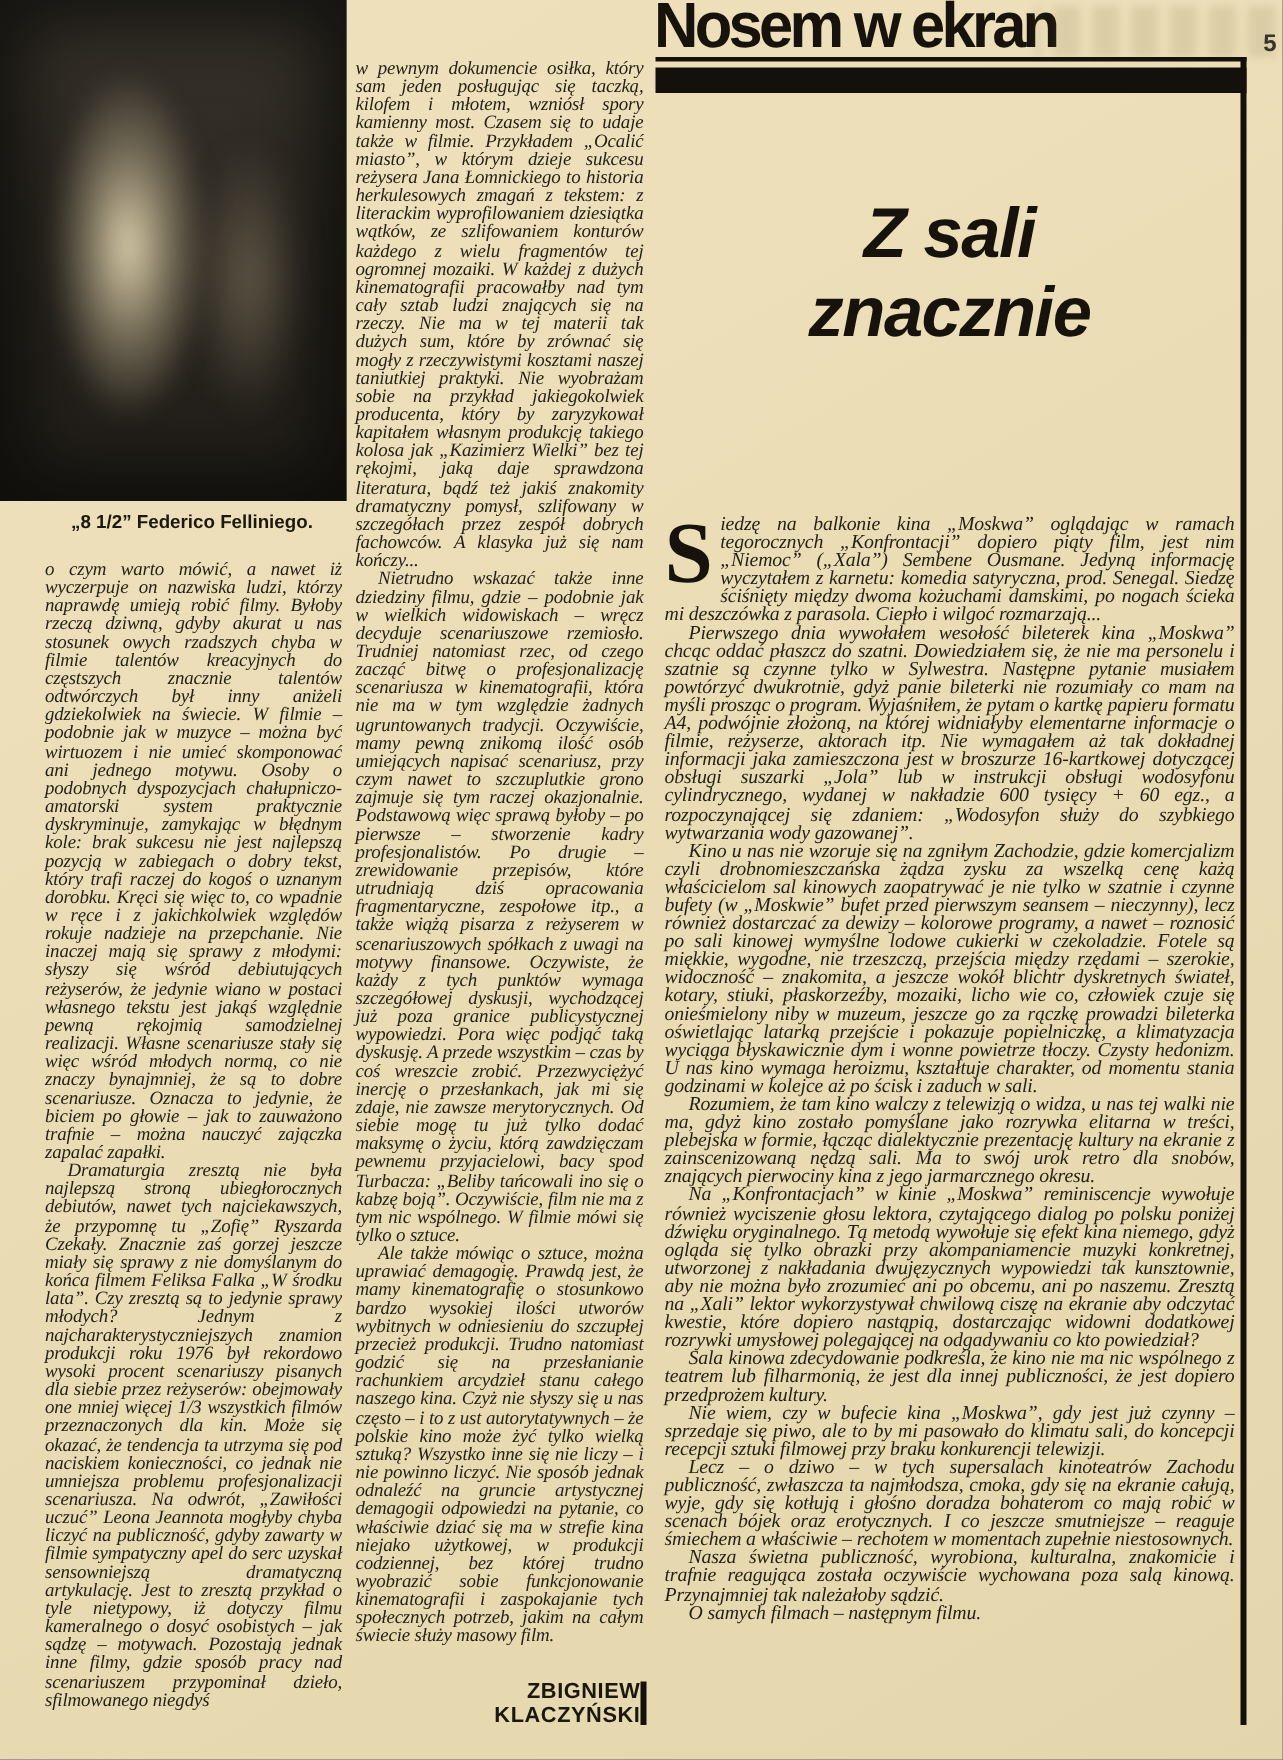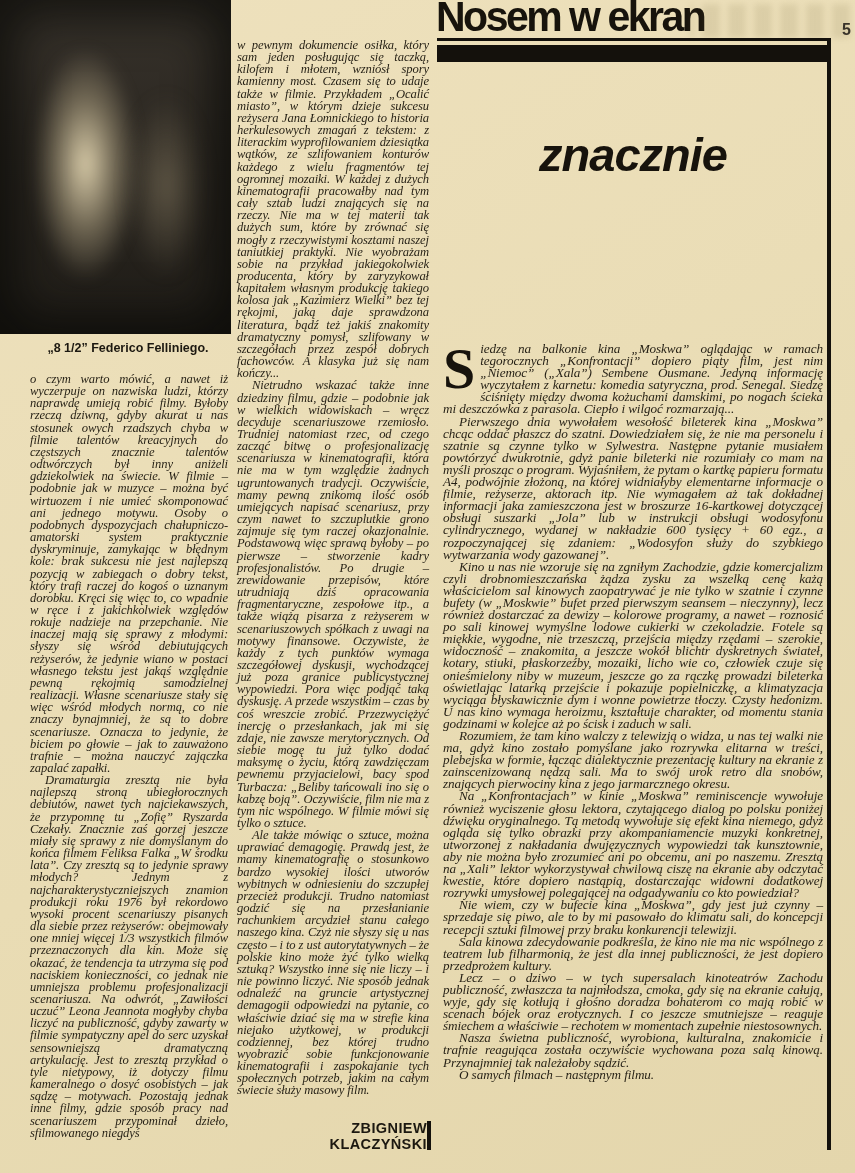--- a/index.html
+++ b/index.html
@@ -85,30 +85,31 @@
   <div class="headline">Nosem w ekran</div>
   <div class="ghost"></div>
   <div class="pagenum">5</div>
 
   <div class="rule" id="rule-top"></div>
   <div class="rule" id="bar-top"></div>
   <div class="rule" id="rule-right"></div>
   <div class="rule" id="rule-left-short"></div>
 
   <div class="feature-title">
+    <div>Z sali</div>
     <div>znacznie</div>
   </div>
 
   <div id="feature-body">
     <p class="lead"><span class="dropcap">S</span><span>iedzę na balkonie kina „Moskwa” oglądając w ramach tegorocznych „Konfrontacji” dopiero piąty film, jest nim „Niemoc” („Xala”) Sembene Ousmane. Jedyną informację wyczytałem z karnetu: komedia satyryczna, prod. Senegal. Siedzę ściśnięty między dwoma kożuchami damskimi, po nogach ścieka mi deszczówka z parasola. Ciepło i wilgoć rozmarzają...</span></p>
     <p>Pierwszego dnia wywołałem wesołość bileterek kina „Moskwa” chcąc oddać płaszcz do szatni. Dowiedziałem się, że nie ma personelu i szatnie są czynne tylko w Sylwestra. Następne pytanie musiałem powtórzyć dwukrotnie, gdyż panie bileterki nie rozumiały co mam na myśli prosząc o program. Wyjaśniłem, że pytam o kartkę papieru formatu A4, podwójnie złożoną, na której widniałyby elementarne informacje o filmie, reżyserze, aktorach itp. Nie wymagałem aż tak dokładnej informacji jaka zamieszczona jest w broszurze 16-kartkowej dotyczącej obsługi suszarki „Jola” lub w instrukcji obsługi wodosyfonu cylindrycznego, wydanej w nakładzie 600 tysięcy + 60 egz., a rozpoczynającej się zdaniem: „Wodosyfon służy do szybkiego wytwarzania wody gazowanej”.</p>
     <p>Kino u nas nie wzoruje się na zgniłym Zachodzie, gdzie komercjalizm czyli drobnomieszczańska żądza zysku za wszelką cenę każą właścicielom sal kinowych zaopatrywać je nie tylko w szatnie i czynne bufety (w „Moskwie” bufet przed pierwszym seansem – nieczynny), lecz również dostarczać za dewizy – kolorowe programy, a nawet – roznosić po sali kinowej wymyślne lodowe cukierki w czekoladzie. Fotele są miękkie, wygodne, nie trzeszczą, przejścia między rzędami – szerokie, widoczność – znakomita, a jeszcze wokół blichtr dyskretnych świateł, kotary, stiuki, płaskorzeźby, mozaiki, licho wie co, człowiek czuje się onieśmielony niby w muzeum, jeszcze go za rączkę prowadzi bileterka oświetlając latarką przejście i pokazuje popielniczkę, a klimatyzacja wyciąga błyskawicznie dym i wonne powietrze tłoczy. Czysty hedonizm. U nas kino wymaga heroizmu, kształtuje charakter, od momentu stania godzinami w kolejce aż po ścisk i zaduch w sali.</p>
     <p>Rozumiem, że tam kino walczy z telewizją o widza, u nas tej walki nie ma, gdyż kino zostało pomyślane jako rozrywka elitarna w treści, plebejska w formie, łącząc dialektycznie prezentację kultury na ekranie z zainscenizowaną nędzą sali. Ma to swój urok retro dla snobów, znających pierwociny kina z jego jarmarcznego okresu.</p>
     <p>Na „Konfrontacjach” w kinie „Moskwa” reminiscencje wywołuje również wyciszenie głosu lektora, czytającego dialog po polsku poniżej dźwięku oryginalnego. Tą metodą wywołuje się efekt kina niemego, gdyż ogląda się tylko obrazki przy akompaniamencie muzyki konkretnej, utworzonej z nakładania dwujęzycznych wypowiedzi tak kunsztownie, aby nie można było zrozumieć ani po obcemu, ani po naszemu. Zresztą na „Xali” lektor wykorzystywał chwilową ciszę na ekranie aby odczytać kwestie, które dopiero nastąpią, dostarczając widowni dodatkowej rozrywki umysłowej polegającej na odgadywaniu co kto powiedział?</p>
+    <p>Sala kinowa zdecydowanie podkreśla, że kino nie ma nic wspólnego z teatrem lub filharmonią, że jest dla innej publiczności, że jest dopiero przedprożem kultury.</p>
     <p>Nie wiem, czy w bufecie kina „Moskwa”, gdy jest już czynny – sprzedaje się piwo, ale to by mi pasowało do klimatu sali, do koncepcji recepcji sztuki filmowej przy braku konkurencji telewizji.</p>
-    <p>Sala kinowa zdecydowanie podkreśla, że kino nie ma nic wspólnego z teatrem lub filharmonią, że jest dla innej publiczności, że jest dopiero przedprożem kultury.</p>
     <p>Lecz – o dziwo – w tych supersalach kinoteatrów Zachodu publiczność, zwłaszcza ta najmłodsza, cmoka, gdy się na ekranie całują, wyje, gdy się kotłują i głośno doradza bohaterom co mają robić w scenach bójek oraz erotycznych. I co jeszcze smutniejsze – reaguje śmiechem a właściwie – rechotem w momentach zupełnie niestosownych.</p>
     <p>Nasza świetna publiczność, wyrobiona, kulturalna, znakomicie i trafnie reagująca została oczywiście wychowana poza salą kinową. Przynajmniej tak należałoby sądzić.</p>
     <p>O samych filmach – następnym filmu.</p>
   </div>
 
 
 </div>
 
 </body></html>

